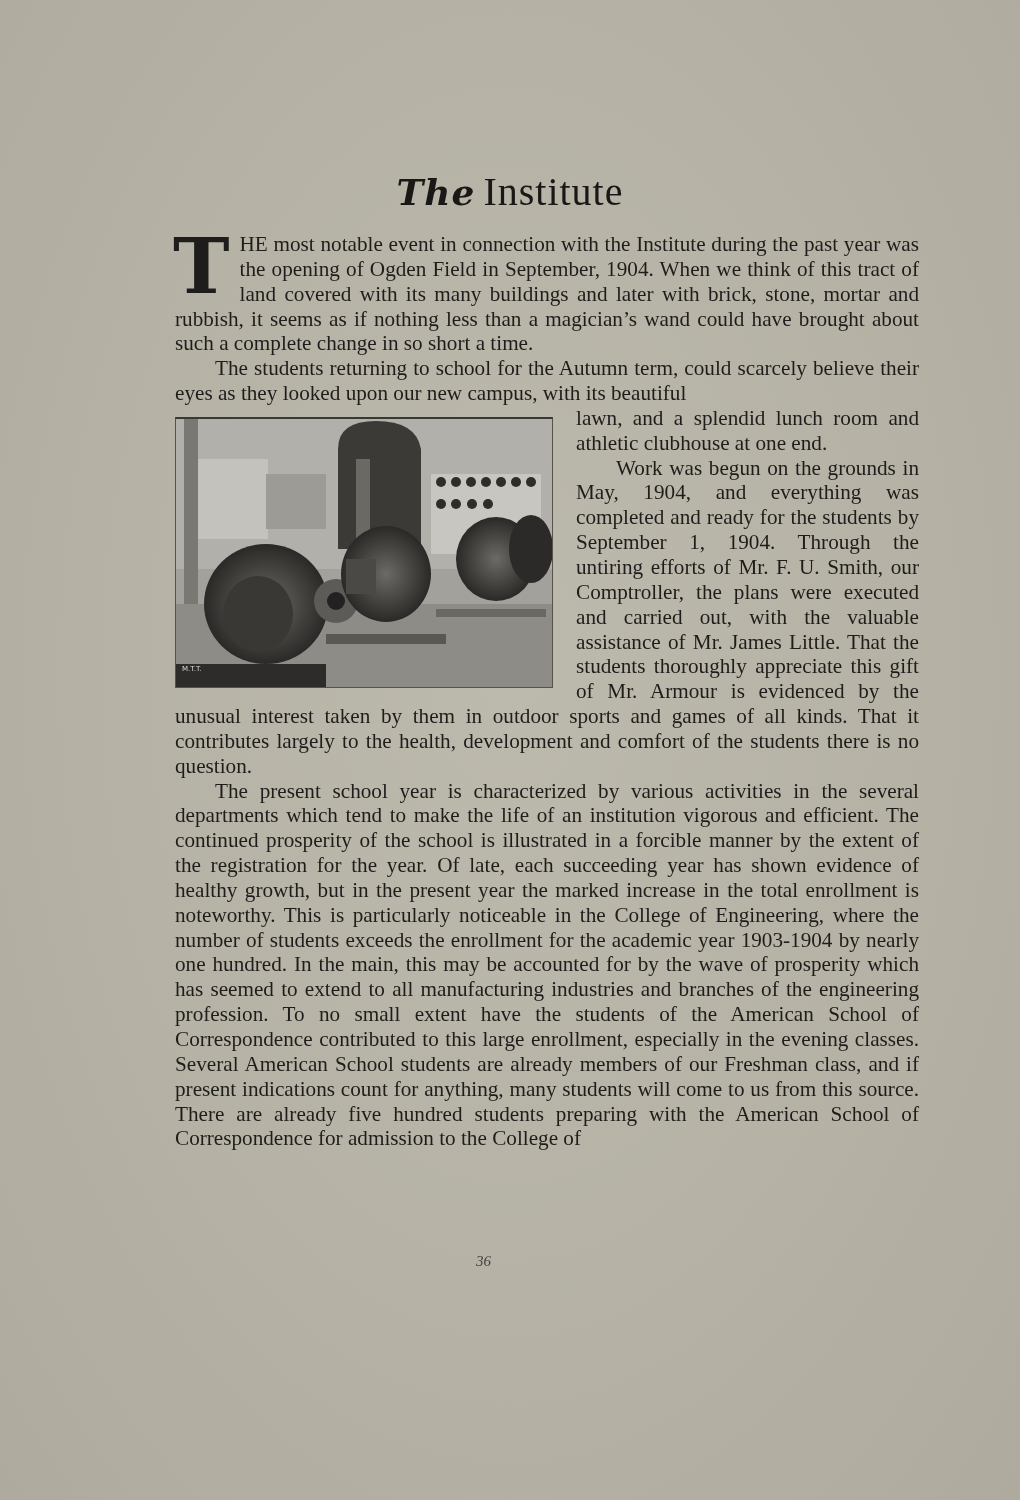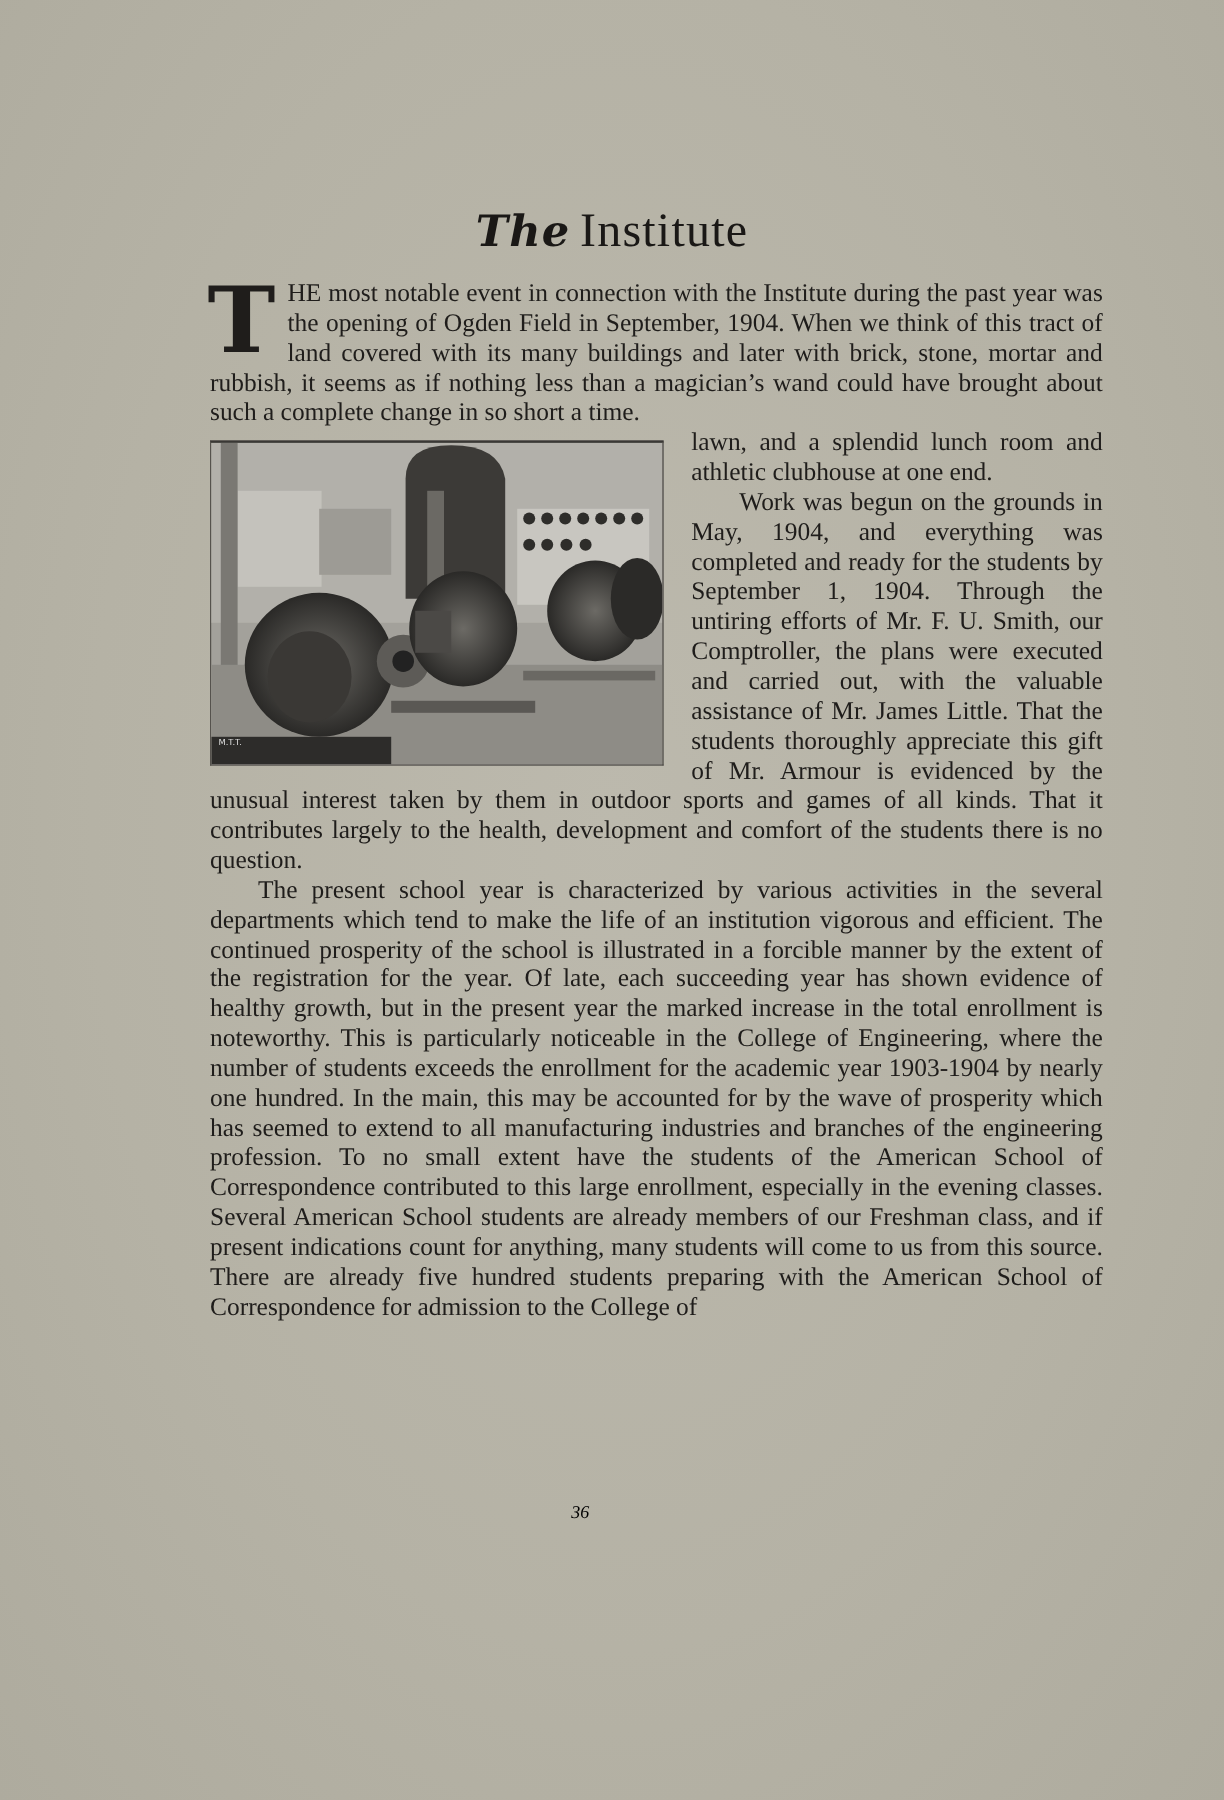--- a/index.html
+++ b/index.html
@@ -38,34 +38,35 @@
     width: 376px; height: 268px; margin-top: 2px;
     border-top: 2px solid #3a3835; border-left: 1px solid #55524d; border-right: 1px solid #55524d; border-bottom: 1px solid #55524d;
     background: #8c8a84; position: relative; overflow: hidden;
   }
   .photo svg { display: block; width: 100%; height: 100%; }
   .photo .mark {
     position: absolute; left: 6px; bottom: 5px; font-size: 7px; color: #ddd; font-family: "DejaVu Sans", sans-serif;
   }
   .page-number {
     position: absolute; top: 1253px; left: 0; width: 967px; text-align: center;
-    font-style: italic; font-size: 15px; font-family: "Liberation Serif", serif; color: #000000;
+    font-style: italic; font-size: 15px; font-family: "Liberation Serif", serif; color: #404040;
   }
 </style>
 </head>
 <body>
 
 <div class="page">
 
   <div class="title">
     <span class="the">The</span><span>Institute</span>
   </div>
 
   <div class="body-text">
     <p class="first"><span class="dropcap">T</span><span>HE most notable event in connection with the Institute during the past year was the opening of Ogden Field in September, 1904. When we think of this tract of land covered with its many buildings and later with brick, stone, mortar and rubbish, it seems as if nothing less than a magician’s wand could have brought about such a complete change in so short a time.</span></p>
+    <p><span>The students returning to school for the Autumn term, could scarcely believe their eyes as they looked upon our new campus, with its beautiful</span></p>
     <div class="photo-wrap">
       <div class="photo">
         <svg viewBox="0 0 376 268" preserveAspectRatio="none">
           <defs>
             <radialGradient id="g1" cx="50%" cy="50%" r="50%">
               <stop offset="0%" stop-color="#6c6a65"></stop>
               <stop offset="100%" stop-color="#2a2927"></stop>
             </radialGradient>
           </defs>
           <rect x="0" y="0" width="376" height="268" fill="#a3a19b"></rect>

